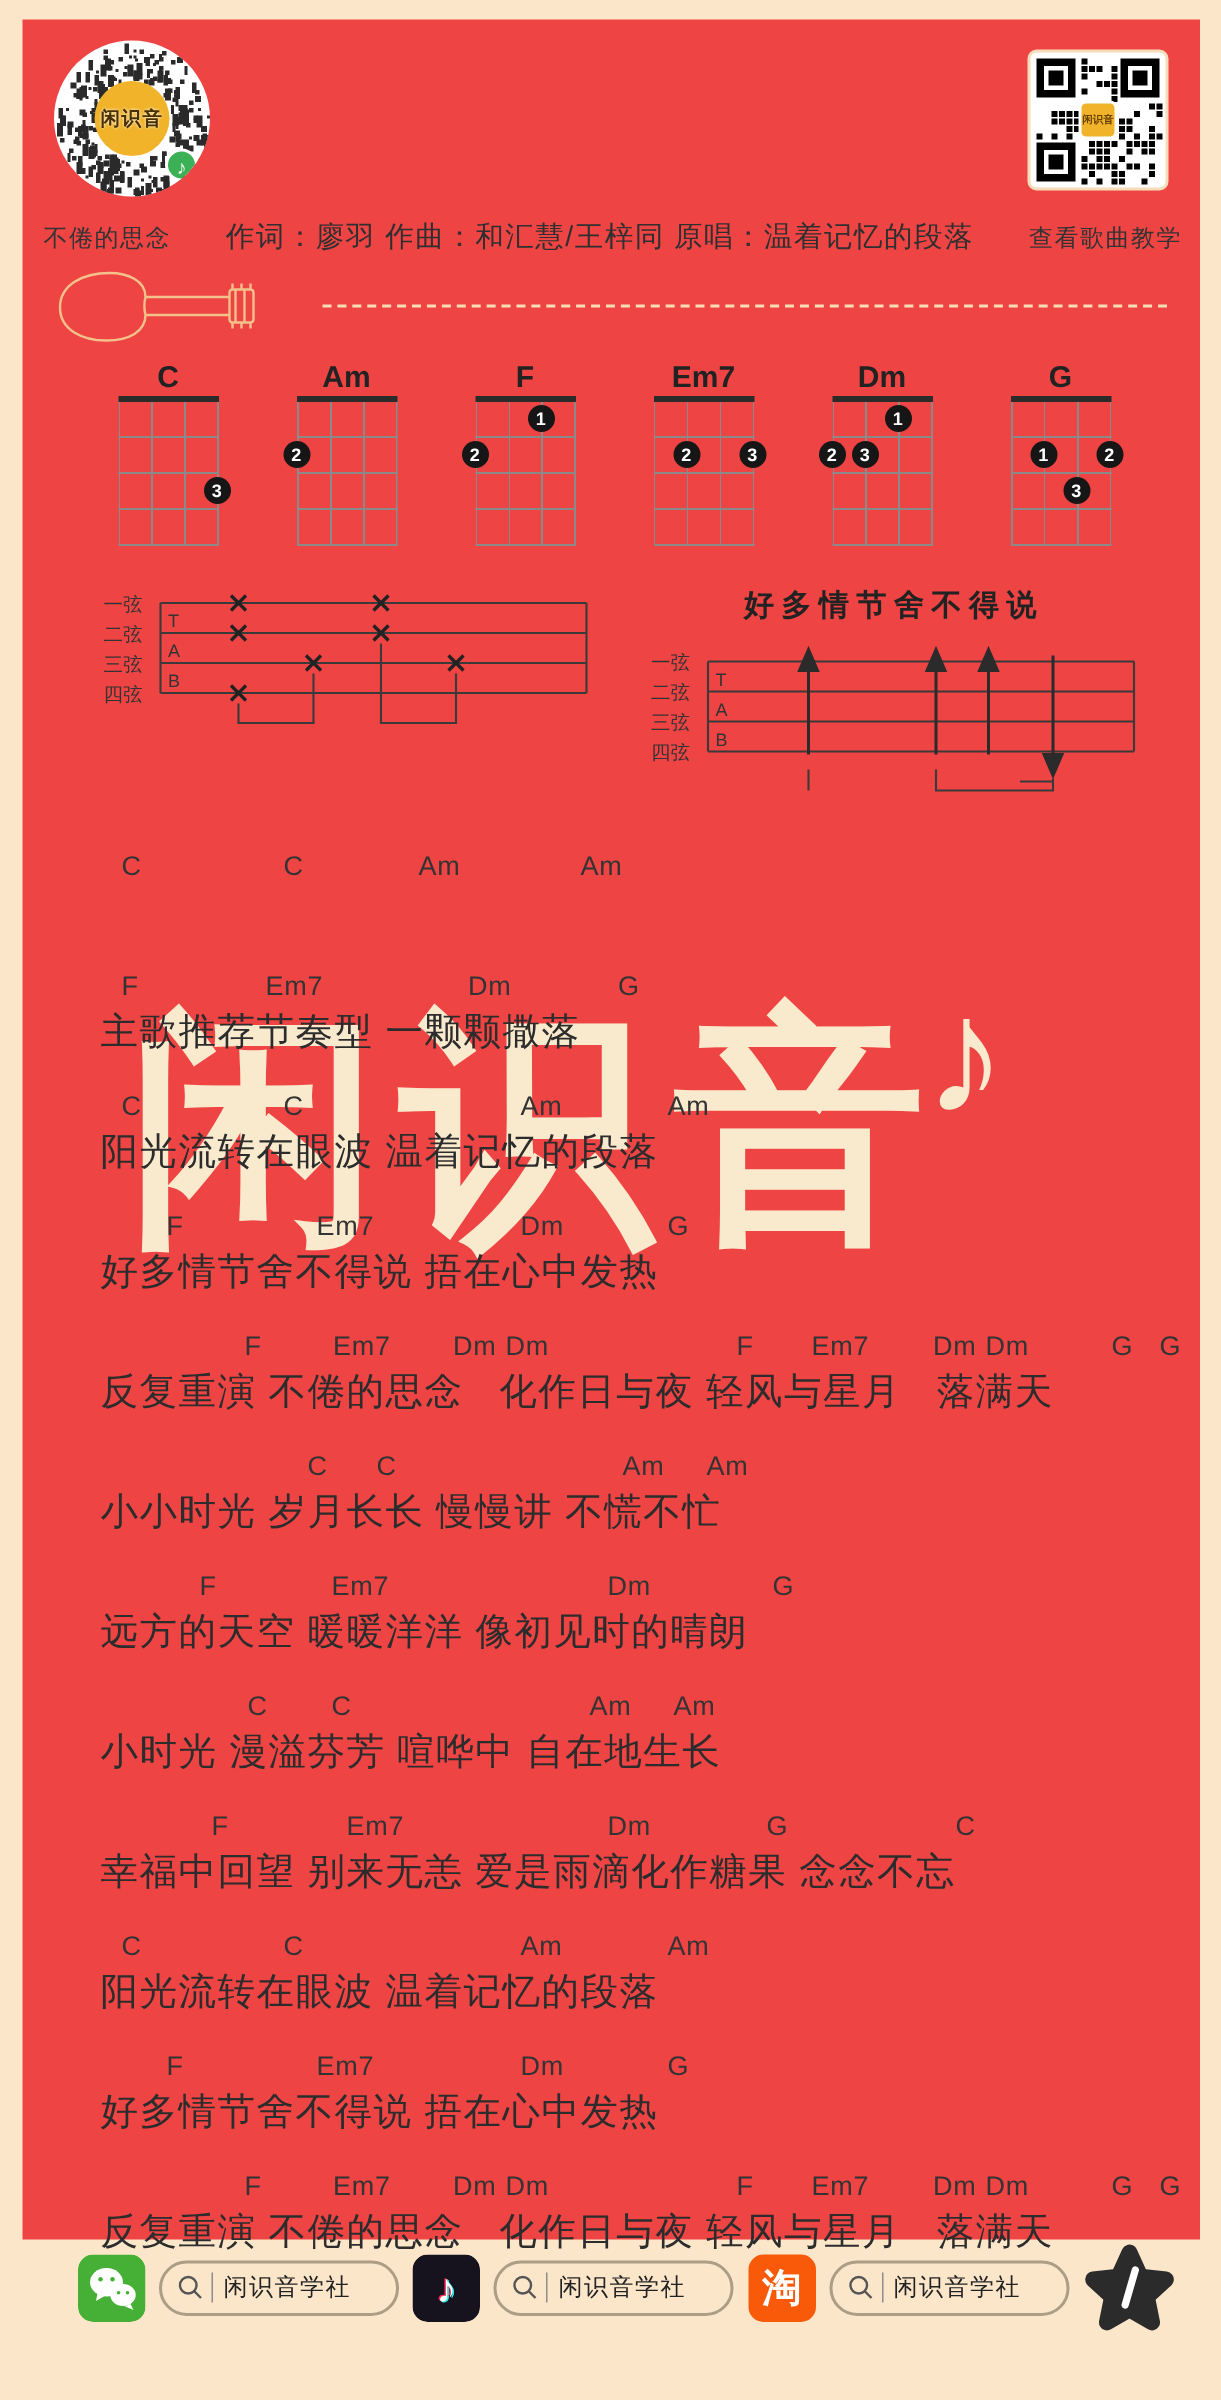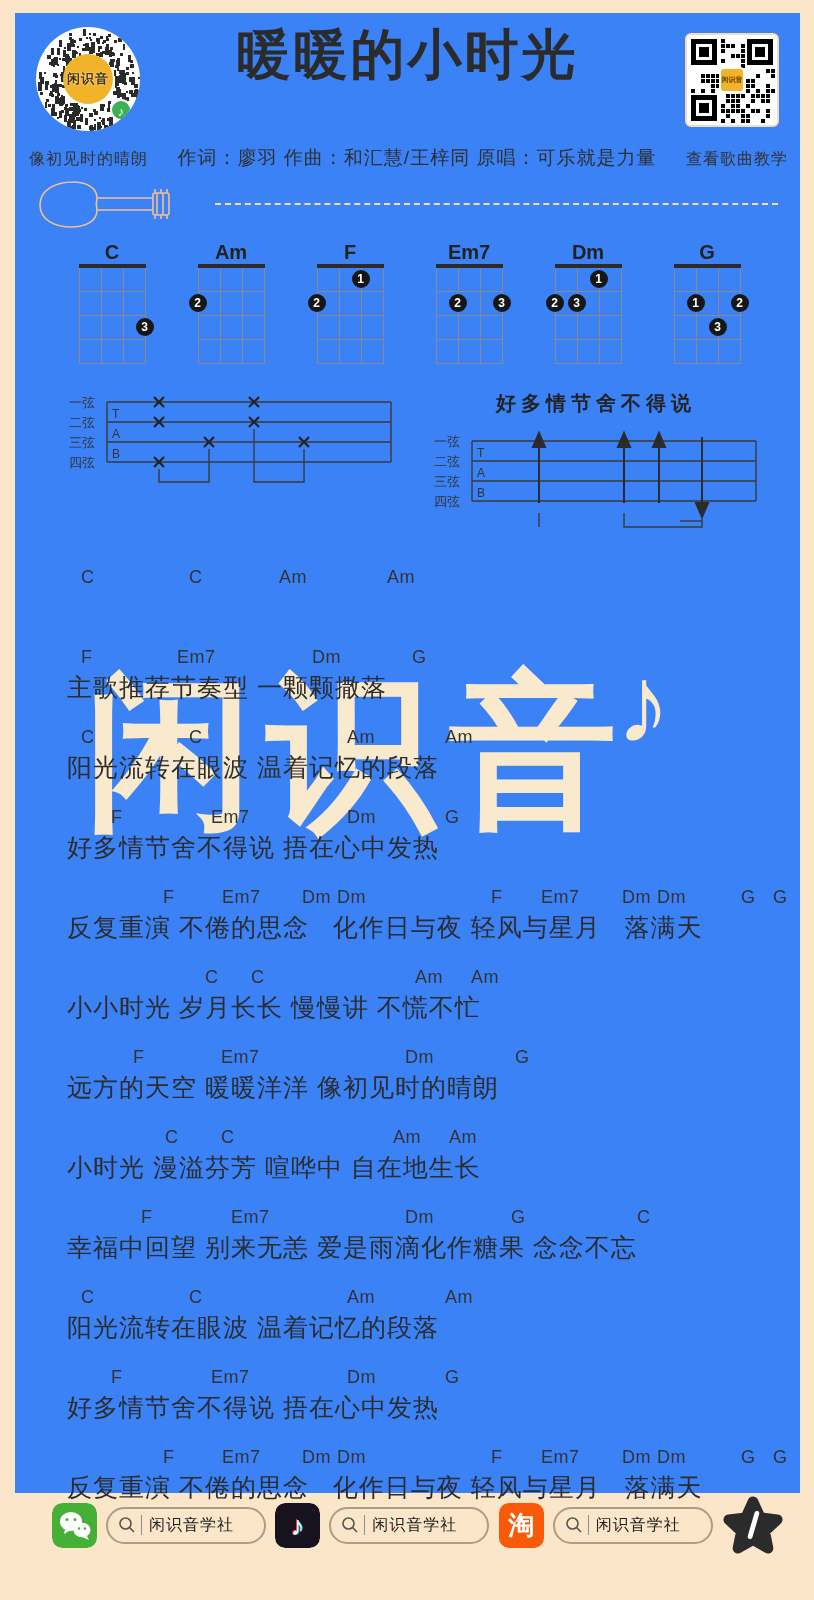--- a/index.html
+++ b/index.html
@@ -7,21 +7,21 @@
   body {
     position:relative;
     background:#fbe6ca;
     font-family:"Liberation Sans", sans-serif;
     color:#2d2d2d;
     overflow:hidden;
   }
   .card {
     position:absolute; left:15px; top:13px;
     width:785px; height:1480px;
-    background:#3b82f6;
+    background:#ef4444;
   }
 
   
   .header { position:relative; height:158px; }
   .qr-circle-wrap { position:absolute; left:18px; top:14px; width:110px; }
   .qr-circle {
     position:relative; width:104px; height:104px; margin:0 auto;
     border-radius:50%; overflow:hidden; background:#fff;
   }
   .qr-dots i { position:absolute; background:#2a2a2a; display:block; }
@@ -388,21 +388,20 @@
             <i style="left: 87.2px; top: 46.1px; width: 3px; height: 7px;"></i>
             <i style="left: 27.6px; top: 19.8px; width: 2px; height: 2px;"></i>
             <i style="left: 86.1px; top: 45.5px; width: 3px; height: 3px;"></i>
           </div>
         <div class="qr-center-logo">闲识音</div>
         <div class="qr-green-badge">♪</div>
       </div>
     </div>
 
     <div class="title-block">
-      <div class="song-title">暖暖的小时光</div>
     </div>
 
     <div class="qr-square-wrap">
       <div class="qr-square">
         <div class="qr-cells">
             <i style="left: 30px; top: 0px;"></i>
             <i style="left: 30px; top: 5px;"></i>
             <i style="left: 35px; top: 5px;"></i>
             <i style="left: 40px; top: 5px;"></i>
             <i style="left: 50px; top: 5px;"></i>
@@ -477,22 +476,22 @@
             <i style="left: 70px; top: 80px;"></i>
           </div>
         <div class="finder tl"></div>
         <div class="finder tr"></div>
         <div class="finder bl"></div>
         <div class="qr-mini-logo">闲识音</div>
       </div>
     </div>
 
     <div class="meta-row">
-      <span class="meta-caption">像初见时的晴朗</span>
-      <span class="credits">作词：廖羽  作曲：和汇慧/王梓同  原唱：可乐就是力量</span>
+      <span class="meta-caption">不倦的思念</span>
+      <span class="credits">作词：廖羽  作曲：和汇慧/王梓同  原唱：温着记忆的段落</span>
       <span class="meta-caption">查看歌曲教学</span>
     </div>
   </div>
 
   <div class="divider">
     <svg width="178" height="52" viewBox="0 0 178 52">
       <g fill="none" stroke="#f4c18b" stroke-width="1.6" stroke-linejoin="round">
         <path d="M62 20 C62 9 50 4 38 4 C20 4 5 12 5 27 C5 42 20 49 36 49 C51 49 62 43 62 32 C61 28 61 24 62 20 Z"></path>
         <path d="M62 20 L118 20 M62 32 L118 32"></path>
         <rect x="118" y="15" width="16" height="22" rx="2"></rect>

